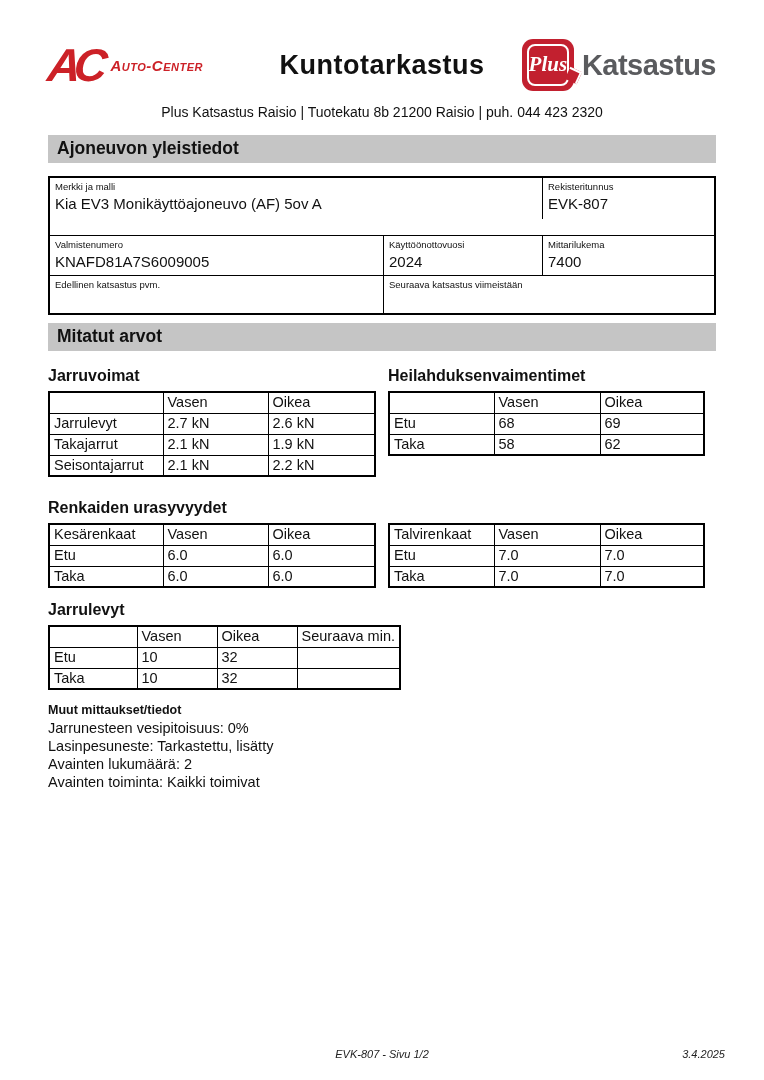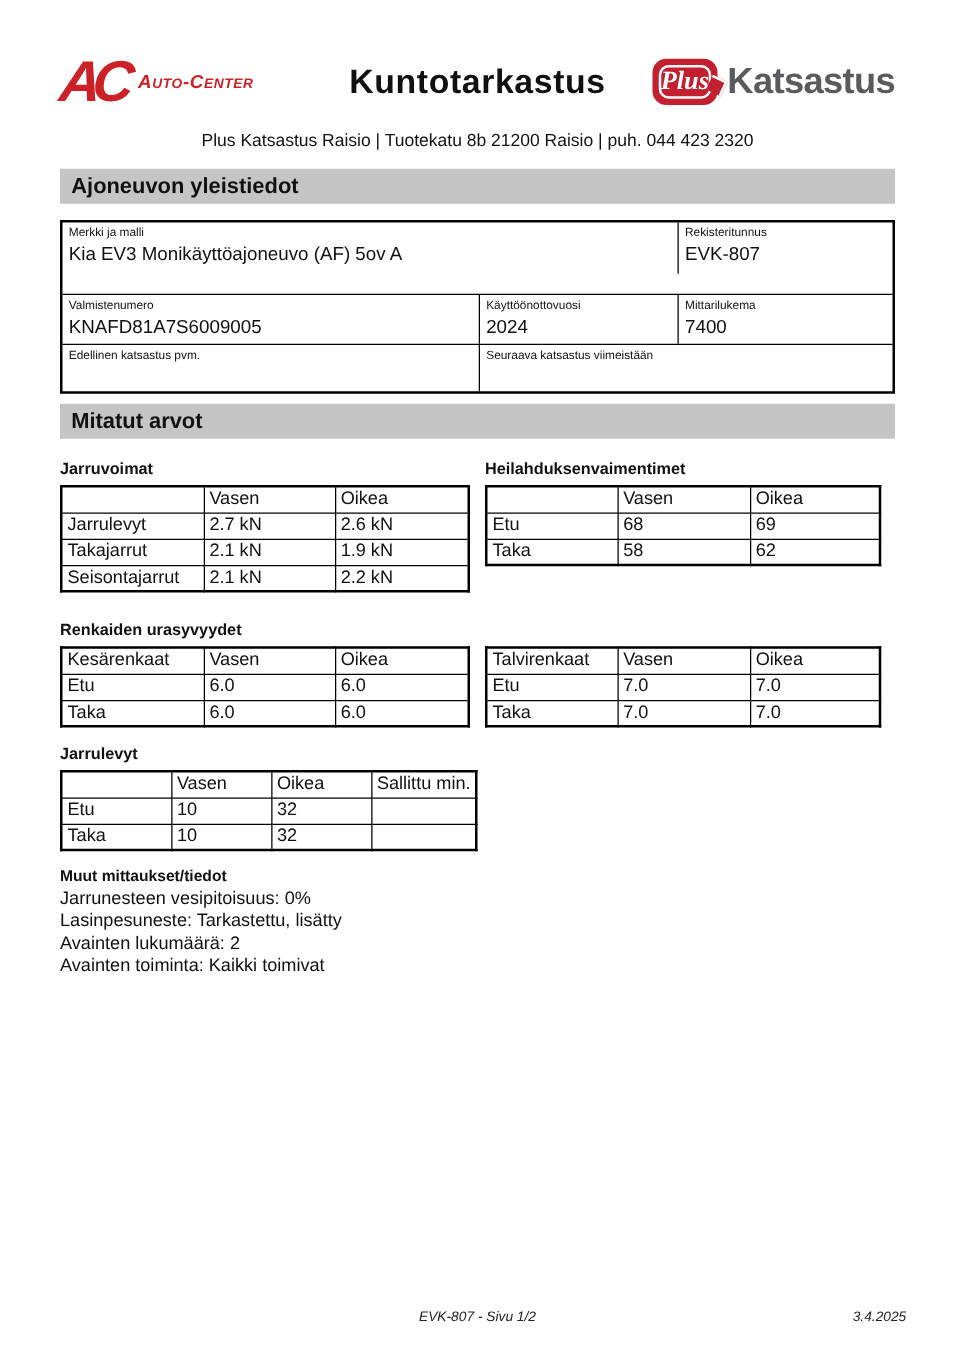--- a/index.html
+++ b/index.html
@@ -8,21 +8,21 @@
   .page { position:relative; width:764px; height:1080px; overflow:hidden; }
   .content { margin:0 48px; width:668px; }
 
   
   .hdr { display:flex; align-items:center; justify-content:space-between; margin-top:36px; height:58px; }
   .ac-logo { display:flex; align-items:center; width:195px; }
   .ac-mark { font-style:italic; font-weight:bold; font-size:46px; color:#cc2127; letter-spacing:-7px; line-height:1; transform:skewX(-6deg); }
   .ac-name { font-style:italic; font-weight:bold; font-size:15px; color:#cc2127; margin-left:10px; letter-spacing:.5px; font-variant:small-caps; white-space:nowrap; }
   .doc-title { font-size:27px; font-weight:bold; letter-spacing:.5px; text-align:center; flex:1; }
   .plus-logo { display:flex; align-items:center; width:195px; justify-content:flex-end; }
-  .plus-box { position:relative; width:52px; height:37px; background:#c2202f; border-radius:11px; display:flex; align-items:center; justify-content:center; flex-shrink:0; }
+  .plus-box { position:relative; width:52px; height:52px; background:#c2202f; border-radius:11px; display:flex; align-items:center; justify-content:center; flex-shrink:0; }
   .plus-frame { position:absolute; inset:5px; border:2.5px solid #fff; border-radius:8px; }
   .plus-word { position:relative; z-index:2; color:#fff; font-family:"Liberation Serif", serif; font-style:italic; font-weight:bold; font-size:21px; padding-bottom:2px; }
   .plus-tail { position:absolute; right:-6px; bottom:9px; width:13px; height:13px; background:#c2202f; border-right:2.5px solid #fff; border-bottom:2.5px solid #fff; transform:rotate(-65deg); z-index:1; }
   .plus-kats { font-weight:bold; font-size:29px; color:#5a5b5e; margin-left:8px; letter-spacing:-.5px; }
 
   .address { text-align:center; font-size:14px; margin-top:10px; }
 
   
   .secbar { background:#c5c5c5; font-size:17.5px; font-weight:bold; padding:3px 9px 4px 9px; }
   .secbar.first { margin-top:15px; }
@@ -37,21 +37,21 @@
   .info-label { font-size:9.5px; line-height:12px; }
   .info-value { font-size:15px; line-height:18px; margin-top:2px; white-space:nowrap; }
   .svc-tbl { border:2px solid #000; margin-top:2px; }
   .r1 { height:41px; } .r2 { height:40px;margin-top:16px; } .r3 { height:38px; } .r4 { height:38px; }
   .w-main { width:495px; } .w-reg { width:173px; }
   .w-vin { width:335px; } .w-year { width:160px; } .w-odo { width:173px; }
   .w-prev { width:335px; } .w-next { width:333px; }
   .w-book { width:172px; } .w-psvc { width:240px; } .w-nsvc { width:256px; }
 
   
-  .mlabel { font-size:13px; font-weight:bold; }
+  .mlabel { font-size:16px; font-weight:bold; }
   .mrow { display:flex; }
   .mcol-l { width:328px; }
   .mcol-r { width:317px; margin-left:12px; }
   .sp16 { height:16px; } .sp6 { height:6px; } .sp22 { height:22px; } .sp13 { height:13px; }
   table.mtable { border-collapse:collapse; table-layout:fixed; }
   table.mtable th, table.mtable td { border:1px solid #000; font-size:14.5px; font-weight:normal; text-align:left; padding:1px 4px 2px 4px; height:21px; white-space:nowrap; overflow:hidden; }
   table.mtable { border:2px solid #000; }
 
   
   .other { margin-top:13px; }
@@ -258,21 +258,21 @@
           <col style="width:88px">
           <col style="width:80px">
           <col style="width:80px">
           <col style="width:80px">
         </colgroup>
       <tbody>
           <tr>
         <th></th>
         <th>Vasen</th>
         <th>Oikea</th>
-        <th>Sallittu min.</th>
+        <th>Seuraava min.</th>
       </tr>
       <tr>
         <td>Etu</td>
         <td>10</td>
         <td>32</td>
         <td></td>
       </tr>
       <tr>
         <td>Taka</td>
         <td>10</td>

